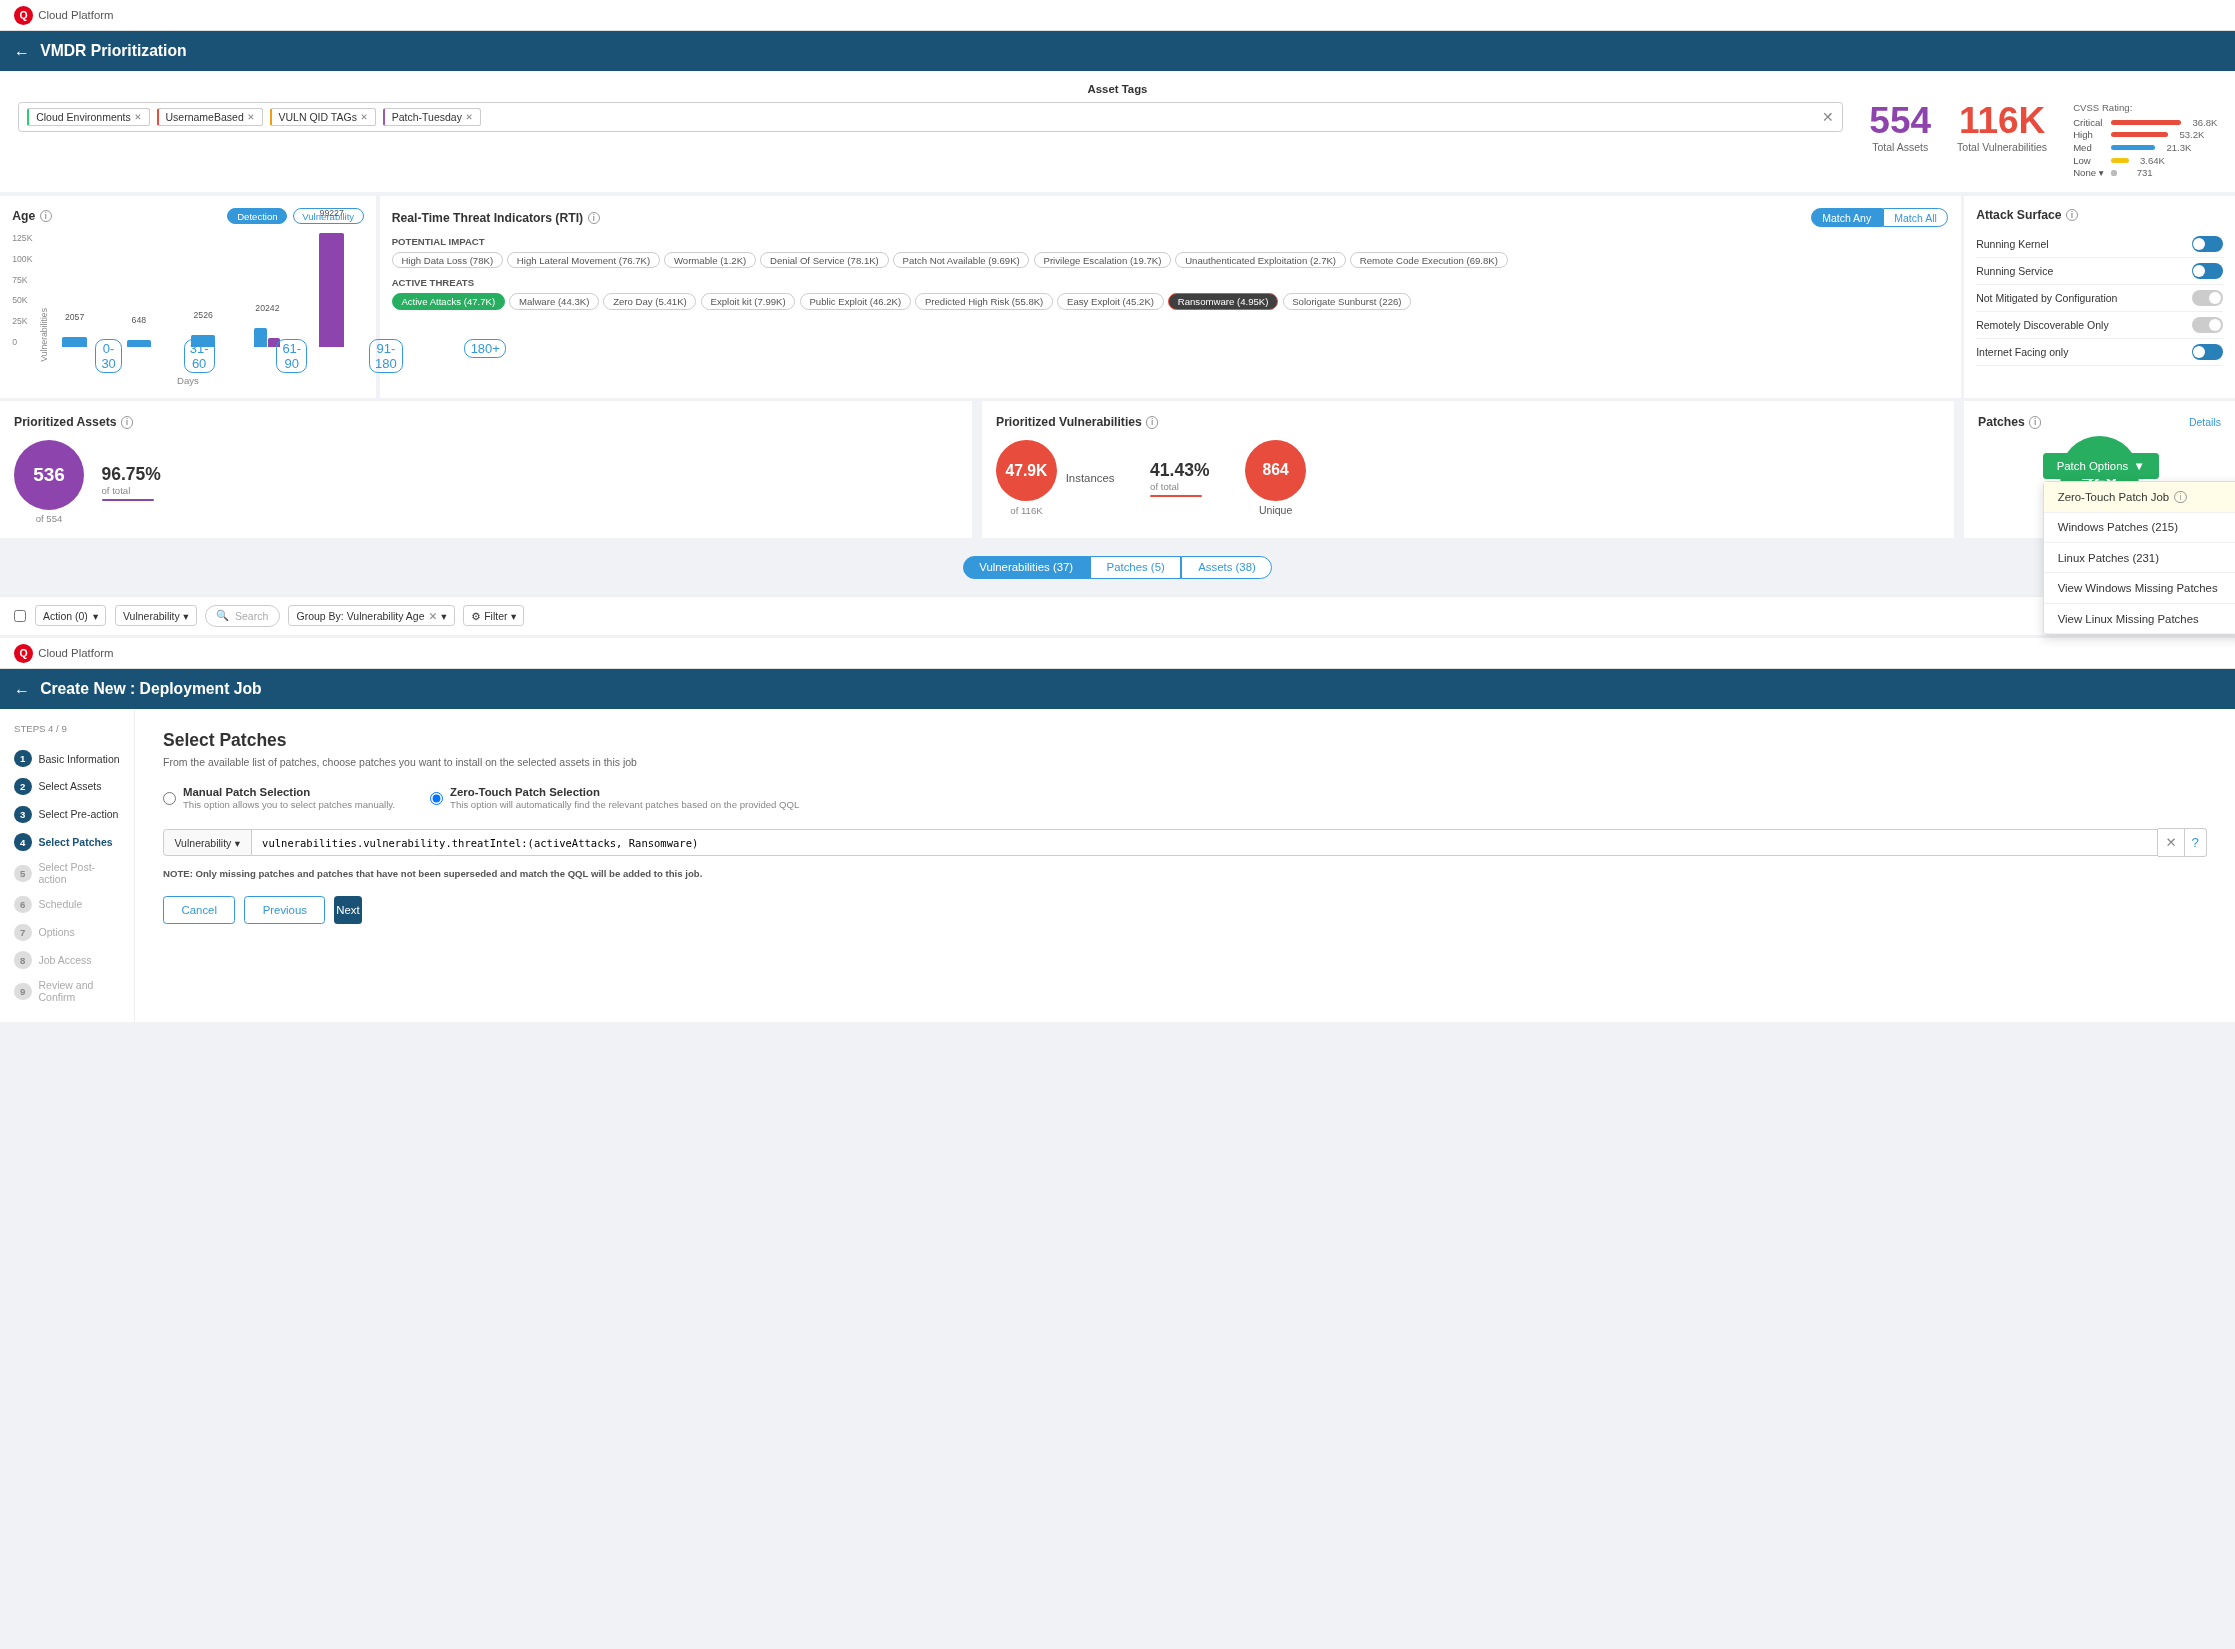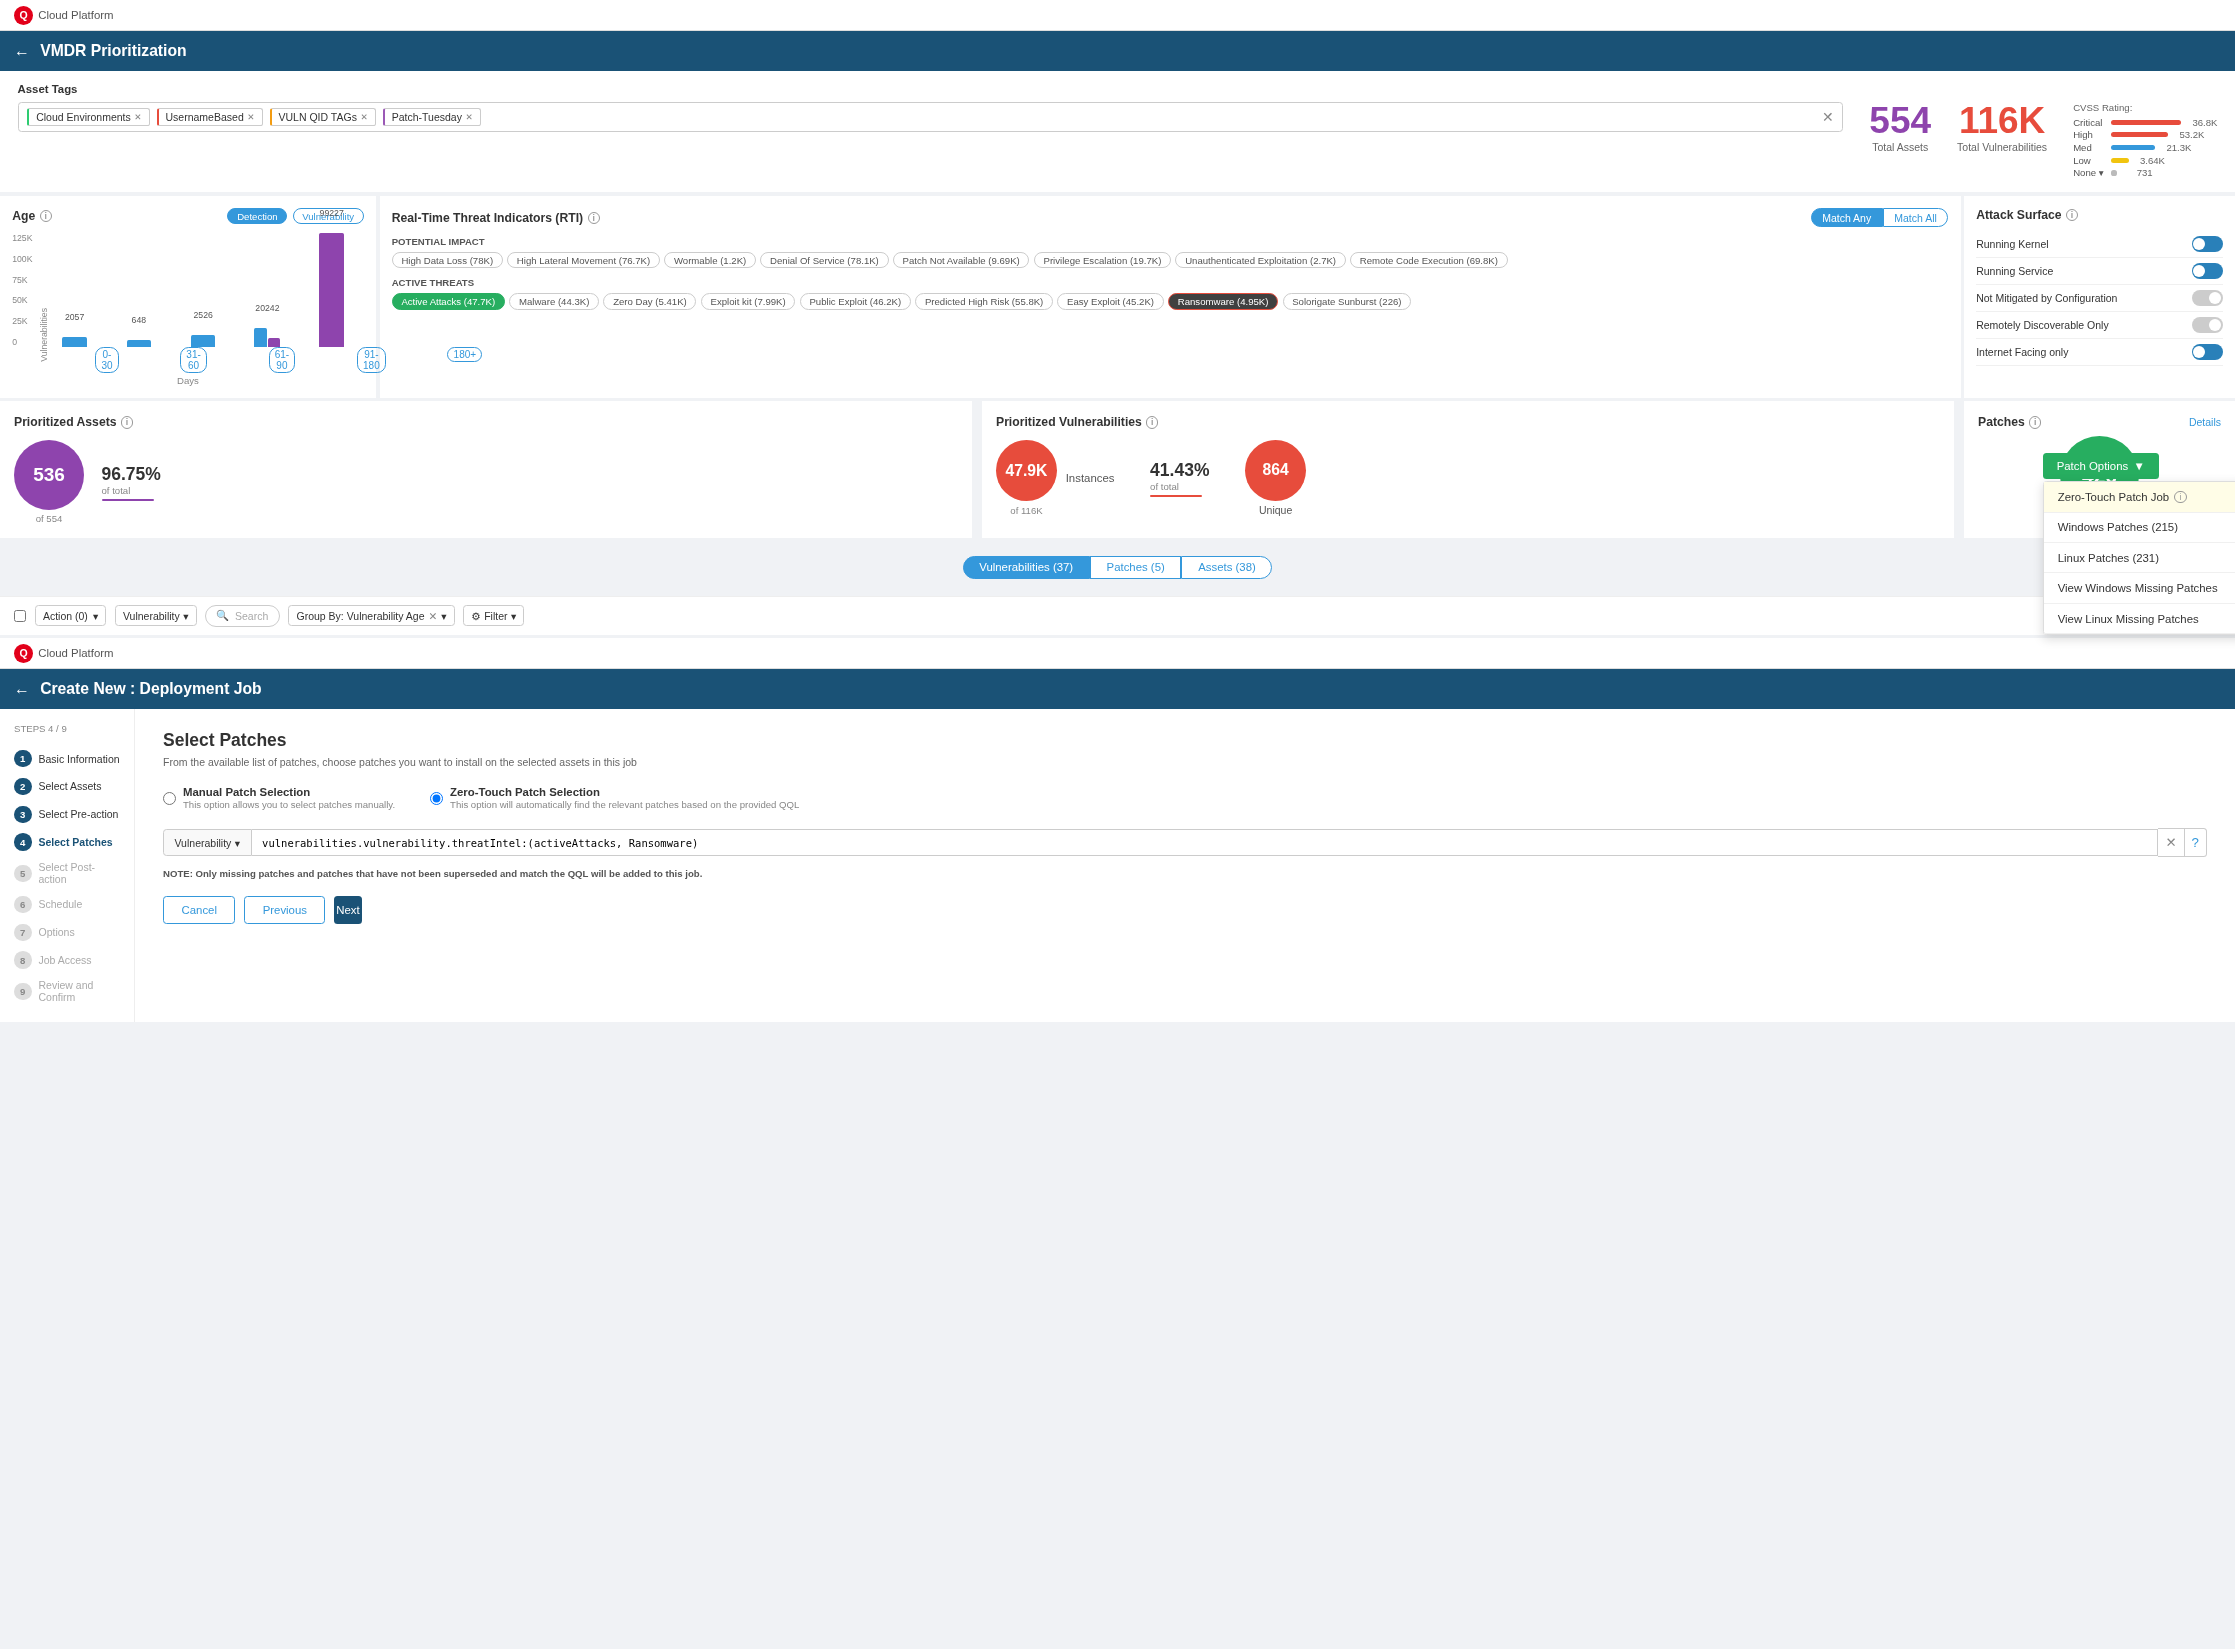--- a/index.html
+++ b/index.html
@@ -13,21 +13,21 @@
 
     
     .nav-bar { background: #1a5276; height: 40px; display: flex; align-items: center; padding: 0 14px; gap: 10.5px; }
     .nav-back { color: #fff; font-size: 15.7px; cursor: pointer; }
     .nav-title { color: #fff; font-size: 15.7px; font-weight: 600; }
 
     
     .upper-section { background: #fff; padding: 12.2px 17.5px; }
 
     
-    .asset-tags-label { font-size: 11.4px; font-weight: 600; margin-bottom: 7px; }
+    .asset-tags-label { font-size: 11.4px; font-weight: 600; margin-bottom: 7px; text-align: center; }
     .tags-row { display: flex; align-items: center; border: 0.9px solid #ccc; border-radius: 3.5px; padding: 5.2px 8.7px; background: #fff; gap: 7px; }
     .tag { display: inline-flex; align-items: center; border: 0.9px solid #ccc; border-radius: 2.6px; padding: 1.7px 7px; font-size: 10.5px; gap: 3.5px; }
     .tag-cloud { border-left: 2.6px solid #2ecc71; }
     .tag-username { border-left: 2.6px solid #e74c3c; }
     .tag-vuln { border-left: 2.6px solid #f39c12; }
     .tag-patch { border-left: 2.6px solid #9b59b6; }
     .tag-x { cursor: pointer; color: #888; font-size: 8.7px; }
     .tags-spacer { flex: 1; }
     .tags-clear { color: #888; font-size: 14px; cursor: pointer; }
     .stat-block { text-align: center; }
@@ -60,21 +60,21 @@
     .chart-area { position: relative; height: 140px; }
     .chart-y-labels { position: absolute; left: 0; top: 0; bottom: 26px; display: flex; flex-direction: column; justify-content: space-between; font-size: 8.7px; color: #888; width: 35px; }
     .chart-bars { position: absolute; left: 39px; right: 8.7px; top: 0; bottom: 26px; display: flex; align-items: flex-end; gap: 17.5px; }
     .bar-group { display: flex; flex-direction: column; align-items: center; flex: 1; gap: 13px; }
     .bar { width: 24.5px; border-radius: 1.7px 1.7px 0 0; }
     .bar-blue { background: #3498db; }
     .bar-purple { background: #8e44ad; }
     .bar-label { font-size: 8.7px; color: #555; margin-bottom: 1.7px; }
     .chart-x-labels { position: absolute; left: 39px; right: 8.7px; bottom: 0; display: flex; gap: 17.5px; }
     .x-label { flex: 1; text-align: center; }
-    .x-pill { border: 0.9px solid #3498db; border-radius: 8.7px; padding: 0.9px 5.2px; font-size: 10px; color: #3498db; display: inline-block; margin-left: 44px; }
+    .x-pill { border: 0.9px solid #3498db; border-radius: 8.7px; padding: 0.9px 5.2px; font-size: 13px; color: #3498db; display: inline-block; margin-left: 44px; }
     .chart-det-vuln { display: flex; gap: 5.2px; }
     .det-btn { border: 0.9px solid #3498db; border-radius: 10.5px; padding: 1.7px 8.7px; font-size: 9.6px; color: #3498db; cursor: pointer; background: transparent; }
     .det-btn.active { background: #3498db; color: #fff; }
 
     
     .rti-section-label { font-size: 9.6px; font-weight: 600; color: #555; margin-bottom: 5.2px; margin-top: 7px; }
     .rti-tags { display: flex; flex-wrap: wrap; gap: 4.4px; }
     .rti-tag { border: 0.9px solid #ccc; border-radius: 10.5px; padding: 1.7px 8.7px; font-size: 9.6px; color: #555; cursor: pointer; background: #fff; }
     .rti-tag.active-threat { background: #27ae60; color: #fff; border-color: #27ae60; }
     .rti-tag.ransomware { background: #404040; color: #fff; border-color: #e74c3c; }

